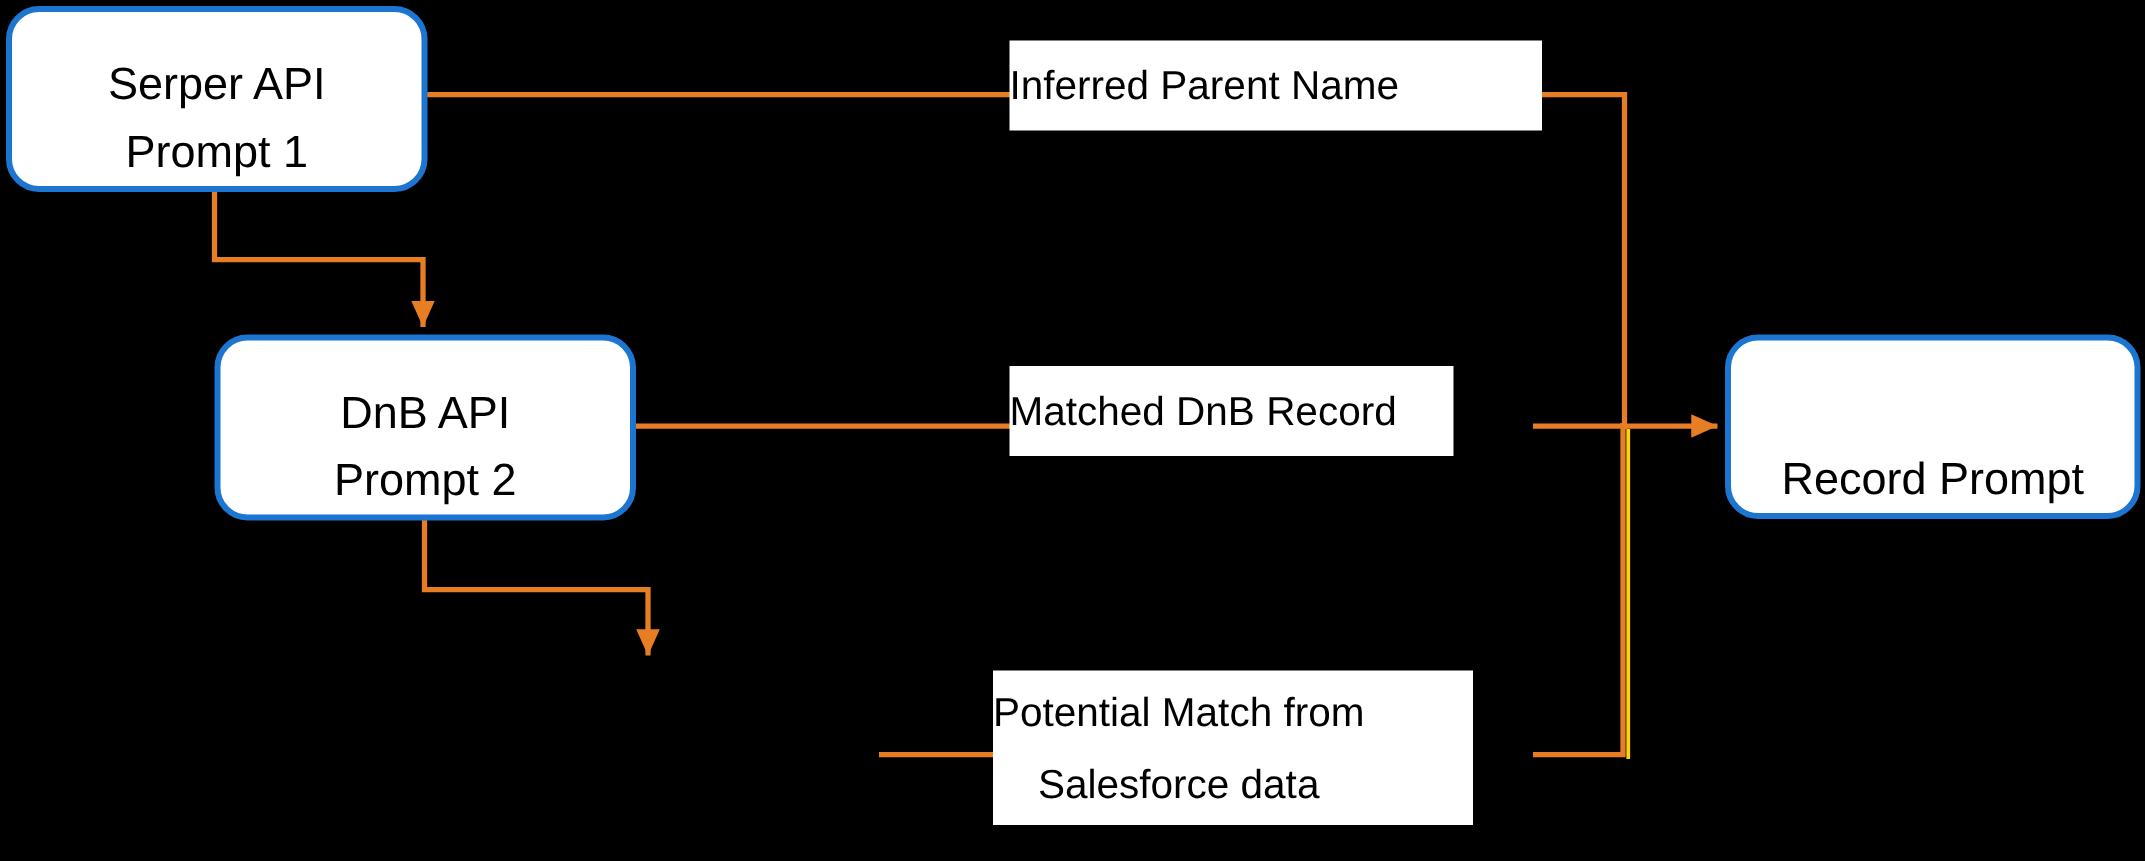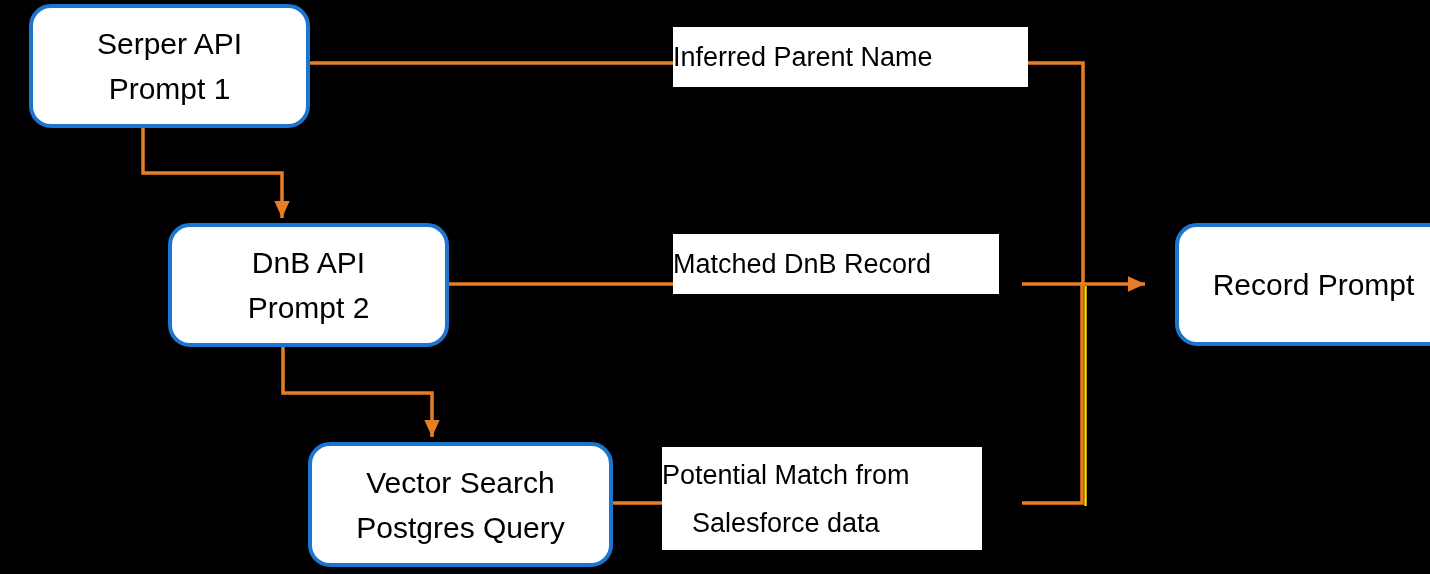--- a/index.html
+++ b/index.html
@@ -29,23 +29,22 @@
     left: 0; top: 0;
     width: 1430px;
     height: 574px;
   }
   .node {
     position: absolute;
     background: var(--node-fill);
     border: 4px solid var(--node-border);
     border-radius: 22px;
     display: flex;
-    align-items: center;
+    align-items: flex-end;
     justify-content: center;
-    margin-left: 25px;
   }
   .node-label {
     font-size: 30px;
     line-height: 45px;
     color: var(--node-text);
     text-align: center;
     white-space: pre-line;
   }
   .edge-label {
     position: absolute;
@@ -59,21 +58,21 @@
     line-height: 48px;
     color: var(--label-text);
     text-align: center;
     white-space: pre-line;
   }
   #node-serper { left: 4px;    top: 4px;   width: 281px; height: 124px; }
   #node-dnb    { left: 143px;  top: 223px; width: 281px; height: 124px; }
   #node-vector { left: 283px;  top: 442px; width: 305px; height: 125px; }
   #node-final  { left: 1150px; top: 223px; width: 277px; height: 123px; }
   #label-inferred  { left: 673px; top: 27px;  width: 355px; height: 60px; }
-  #label-matched   { left: 673px; top: 234px; width: 326px; height: 60px; }
+  #label-matched   { left: 673px; top: 244px; width: 296px; height: 60px; }
   #label-potential { left: 662px; top: 447px; width: 320px; height: 103px; }
 </style>
 </head>
 <body>
 
 <div class="canvas">
 
   <svg class="connector-layer" width="1430" height="574" viewBox="0 0 1430 574" fill="none">
     <defs>
       <marker id="arrow" markerWidth="5" markerHeight="4.5" refX="5" refY="2.25" orient="auto" markerUnits="strokeWidth">
@@ -103,24 +102,20 @@
   <div class="node" id="node-serper">
     <span class="node-label">Serper API
 Prompt 1</span>
   </div>
 
   <div class="node" id="node-dnb">
     <span class="node-label">DnB API
 Prompt 2</span>
   </div>
 
-  <div class="node" id="node-vector">
-    <span class="node-label">Vector Search
-Postgres Query</span>
-  </div>
 
   <div class="node" id="node-final">
     <span class="node-label">Record Prompt</span>
   </div>
 
   <div class="edge-label" id="label-inferred">
     <span class="edge-label-text">Inferred Parent Name</span>
   </div>
 
   <div class="edge-label" id="label-matched">

